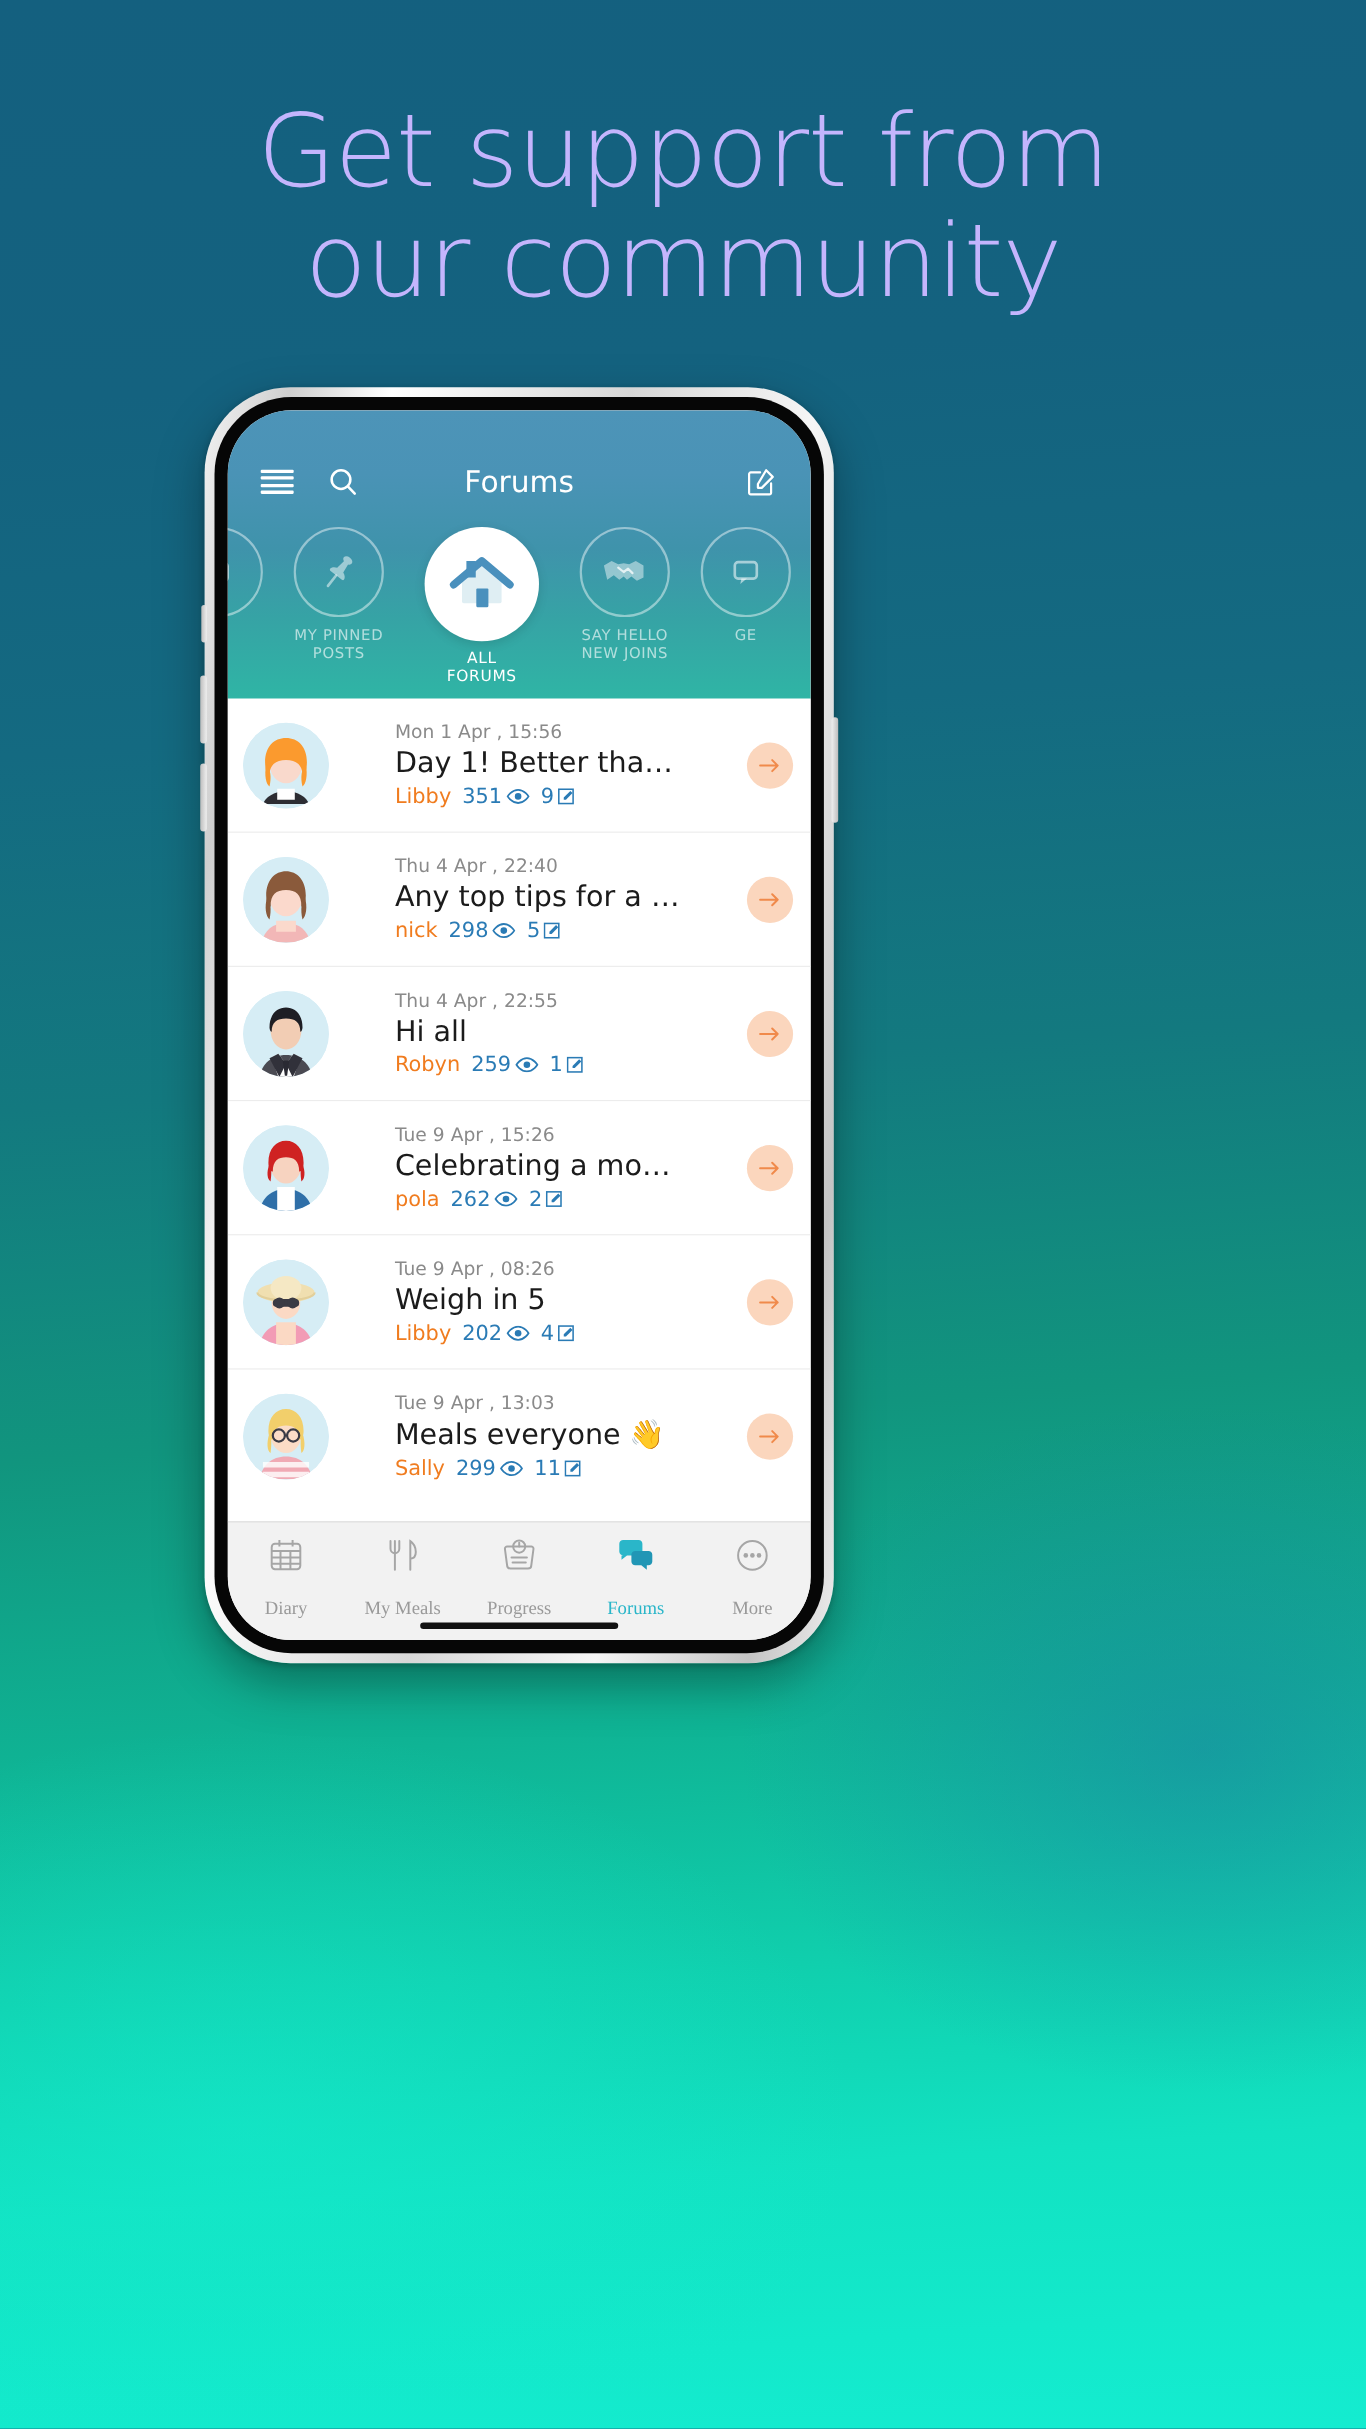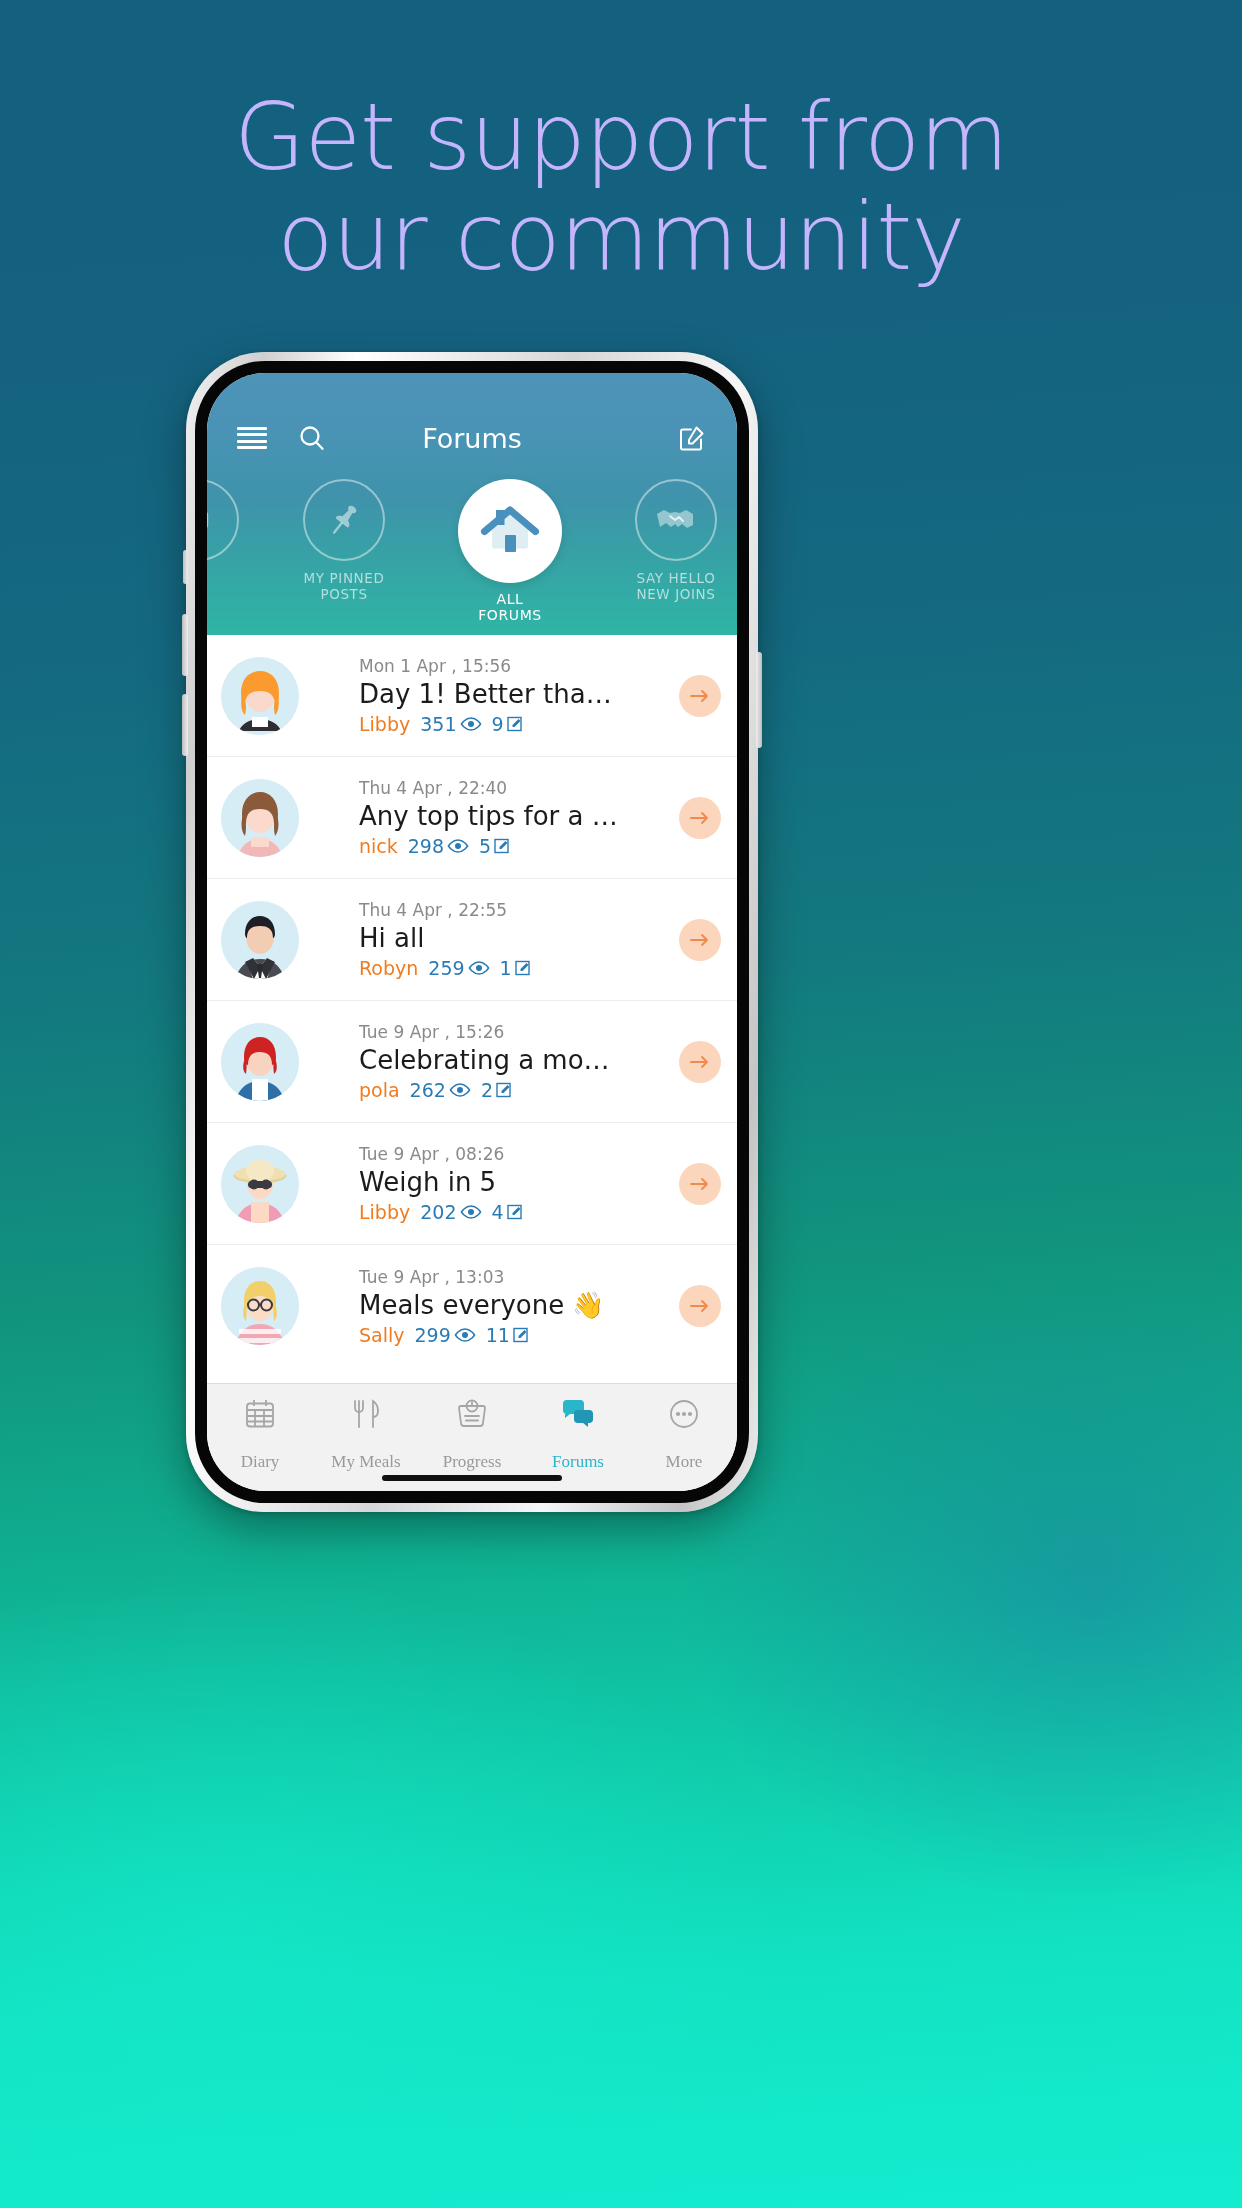--- a/index.html
+++ b/index.html
@@ -105,21 +105,20 @@
     pointer-events: none;
   }
   .nav-right { margin-left: auto; z-index: 2; }
 
   
   .cat-row {
     display: flex; align-items: flex-start;
     padding: 12px 0 32px 0;
     position: relative;
     height: 168px;
-    gap: 36px;
   }
   .cat {
     flex: 0 0 auto;
     width: 130px;
     display: flex; flex-direction: column; align-items: center;
     cursor: pointer;
   }
   .cat .bubble {
     width: 82px; height: 82px; border-radius: 50%;
     border: 2px solid rgba(255,255,255,0.45);

